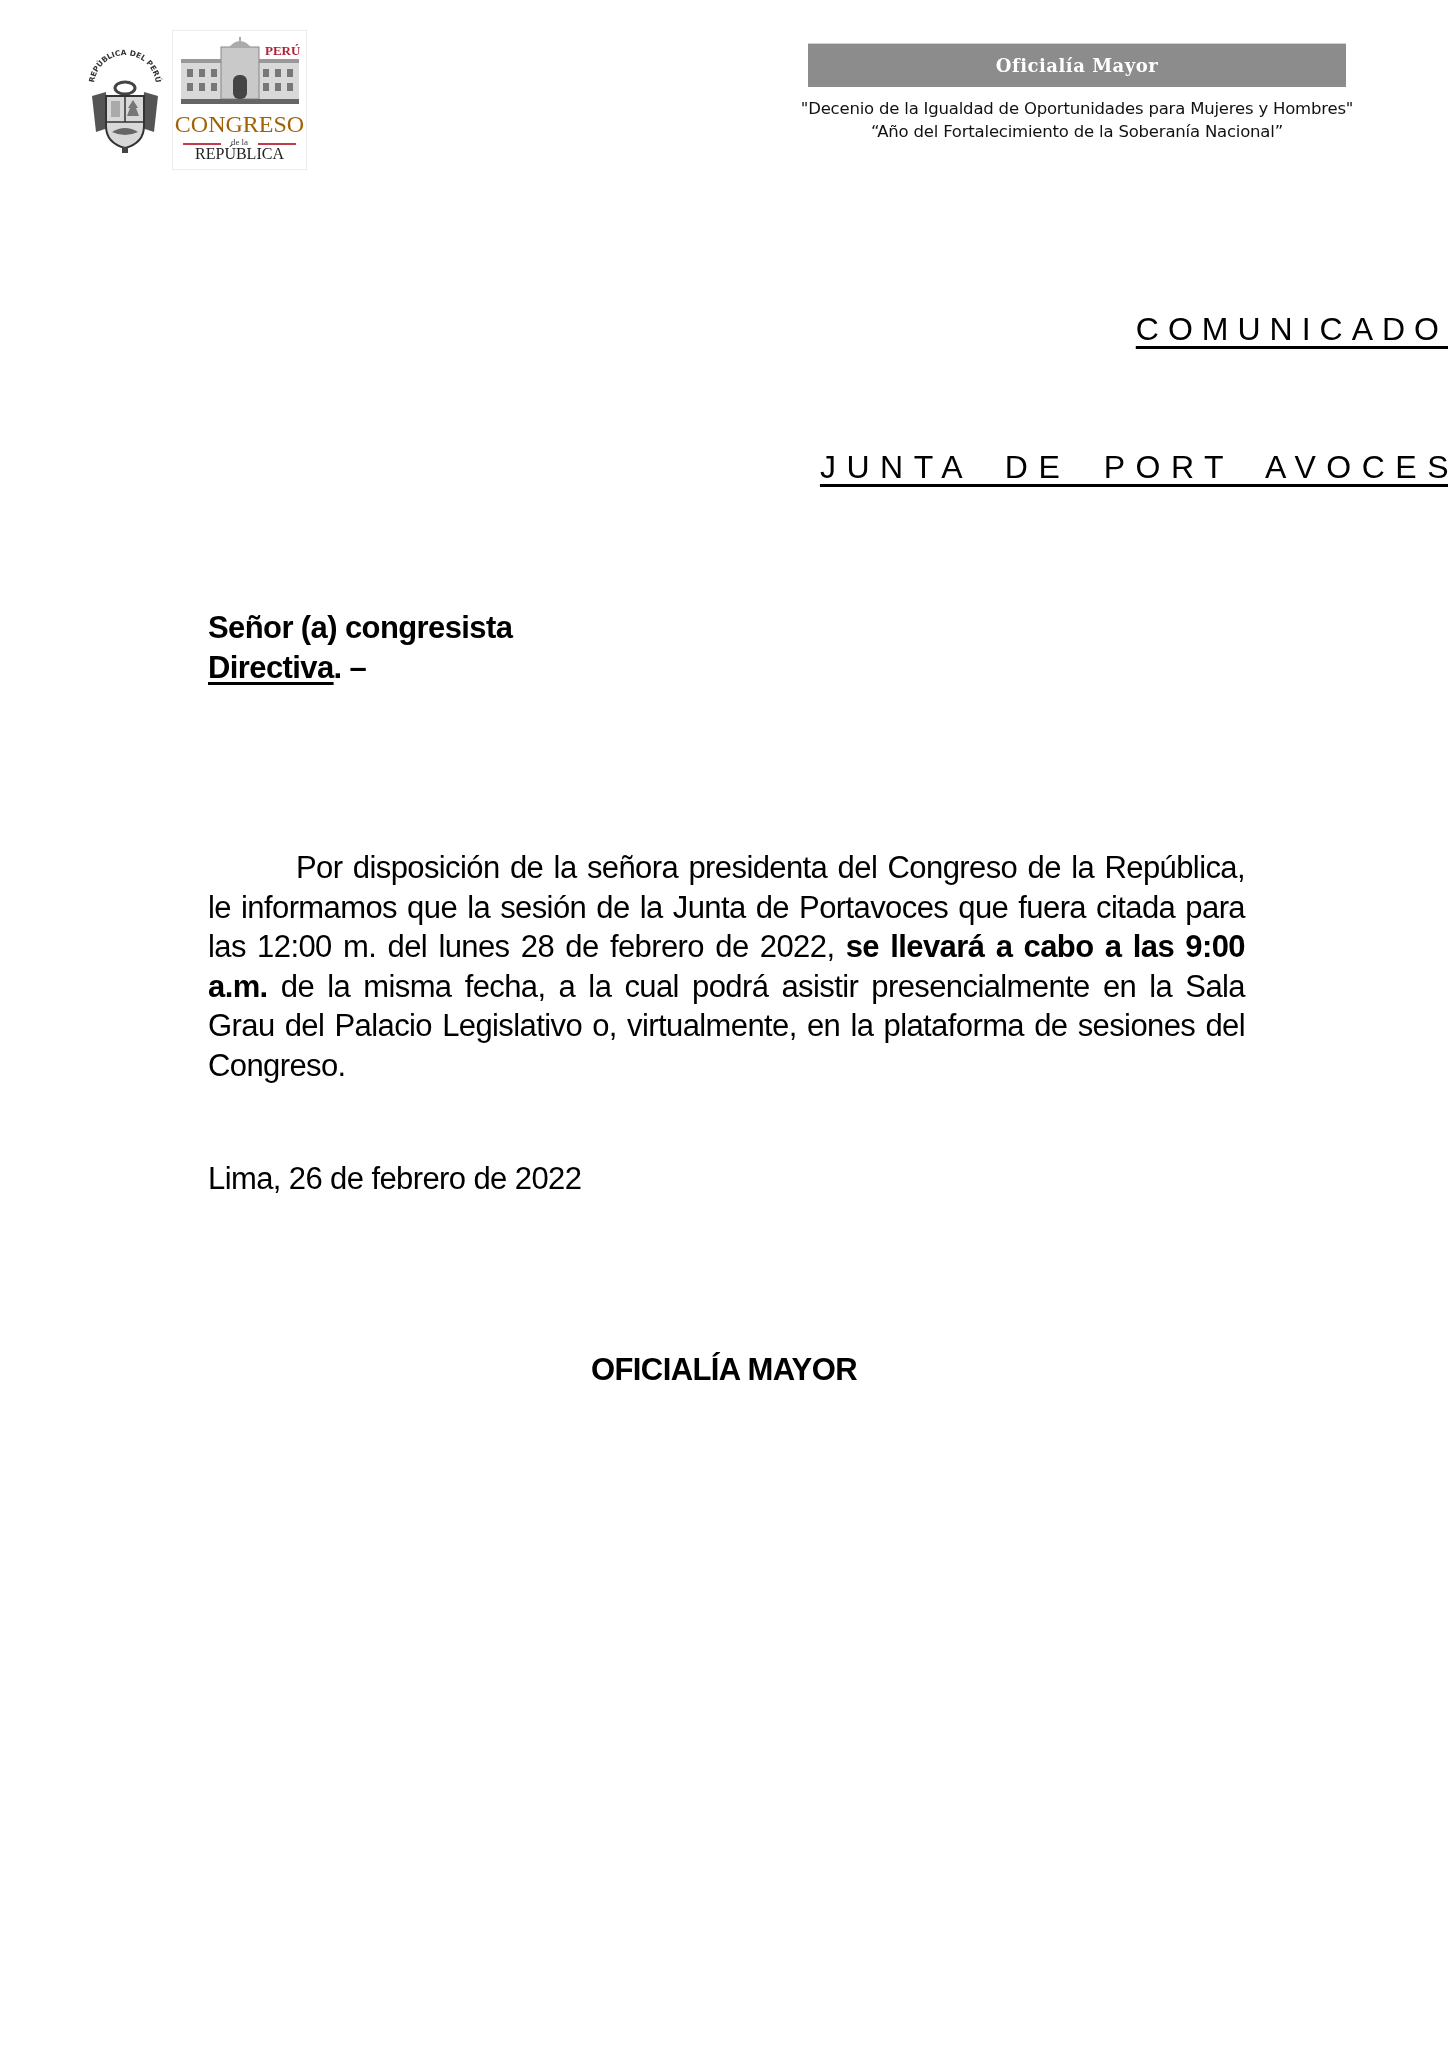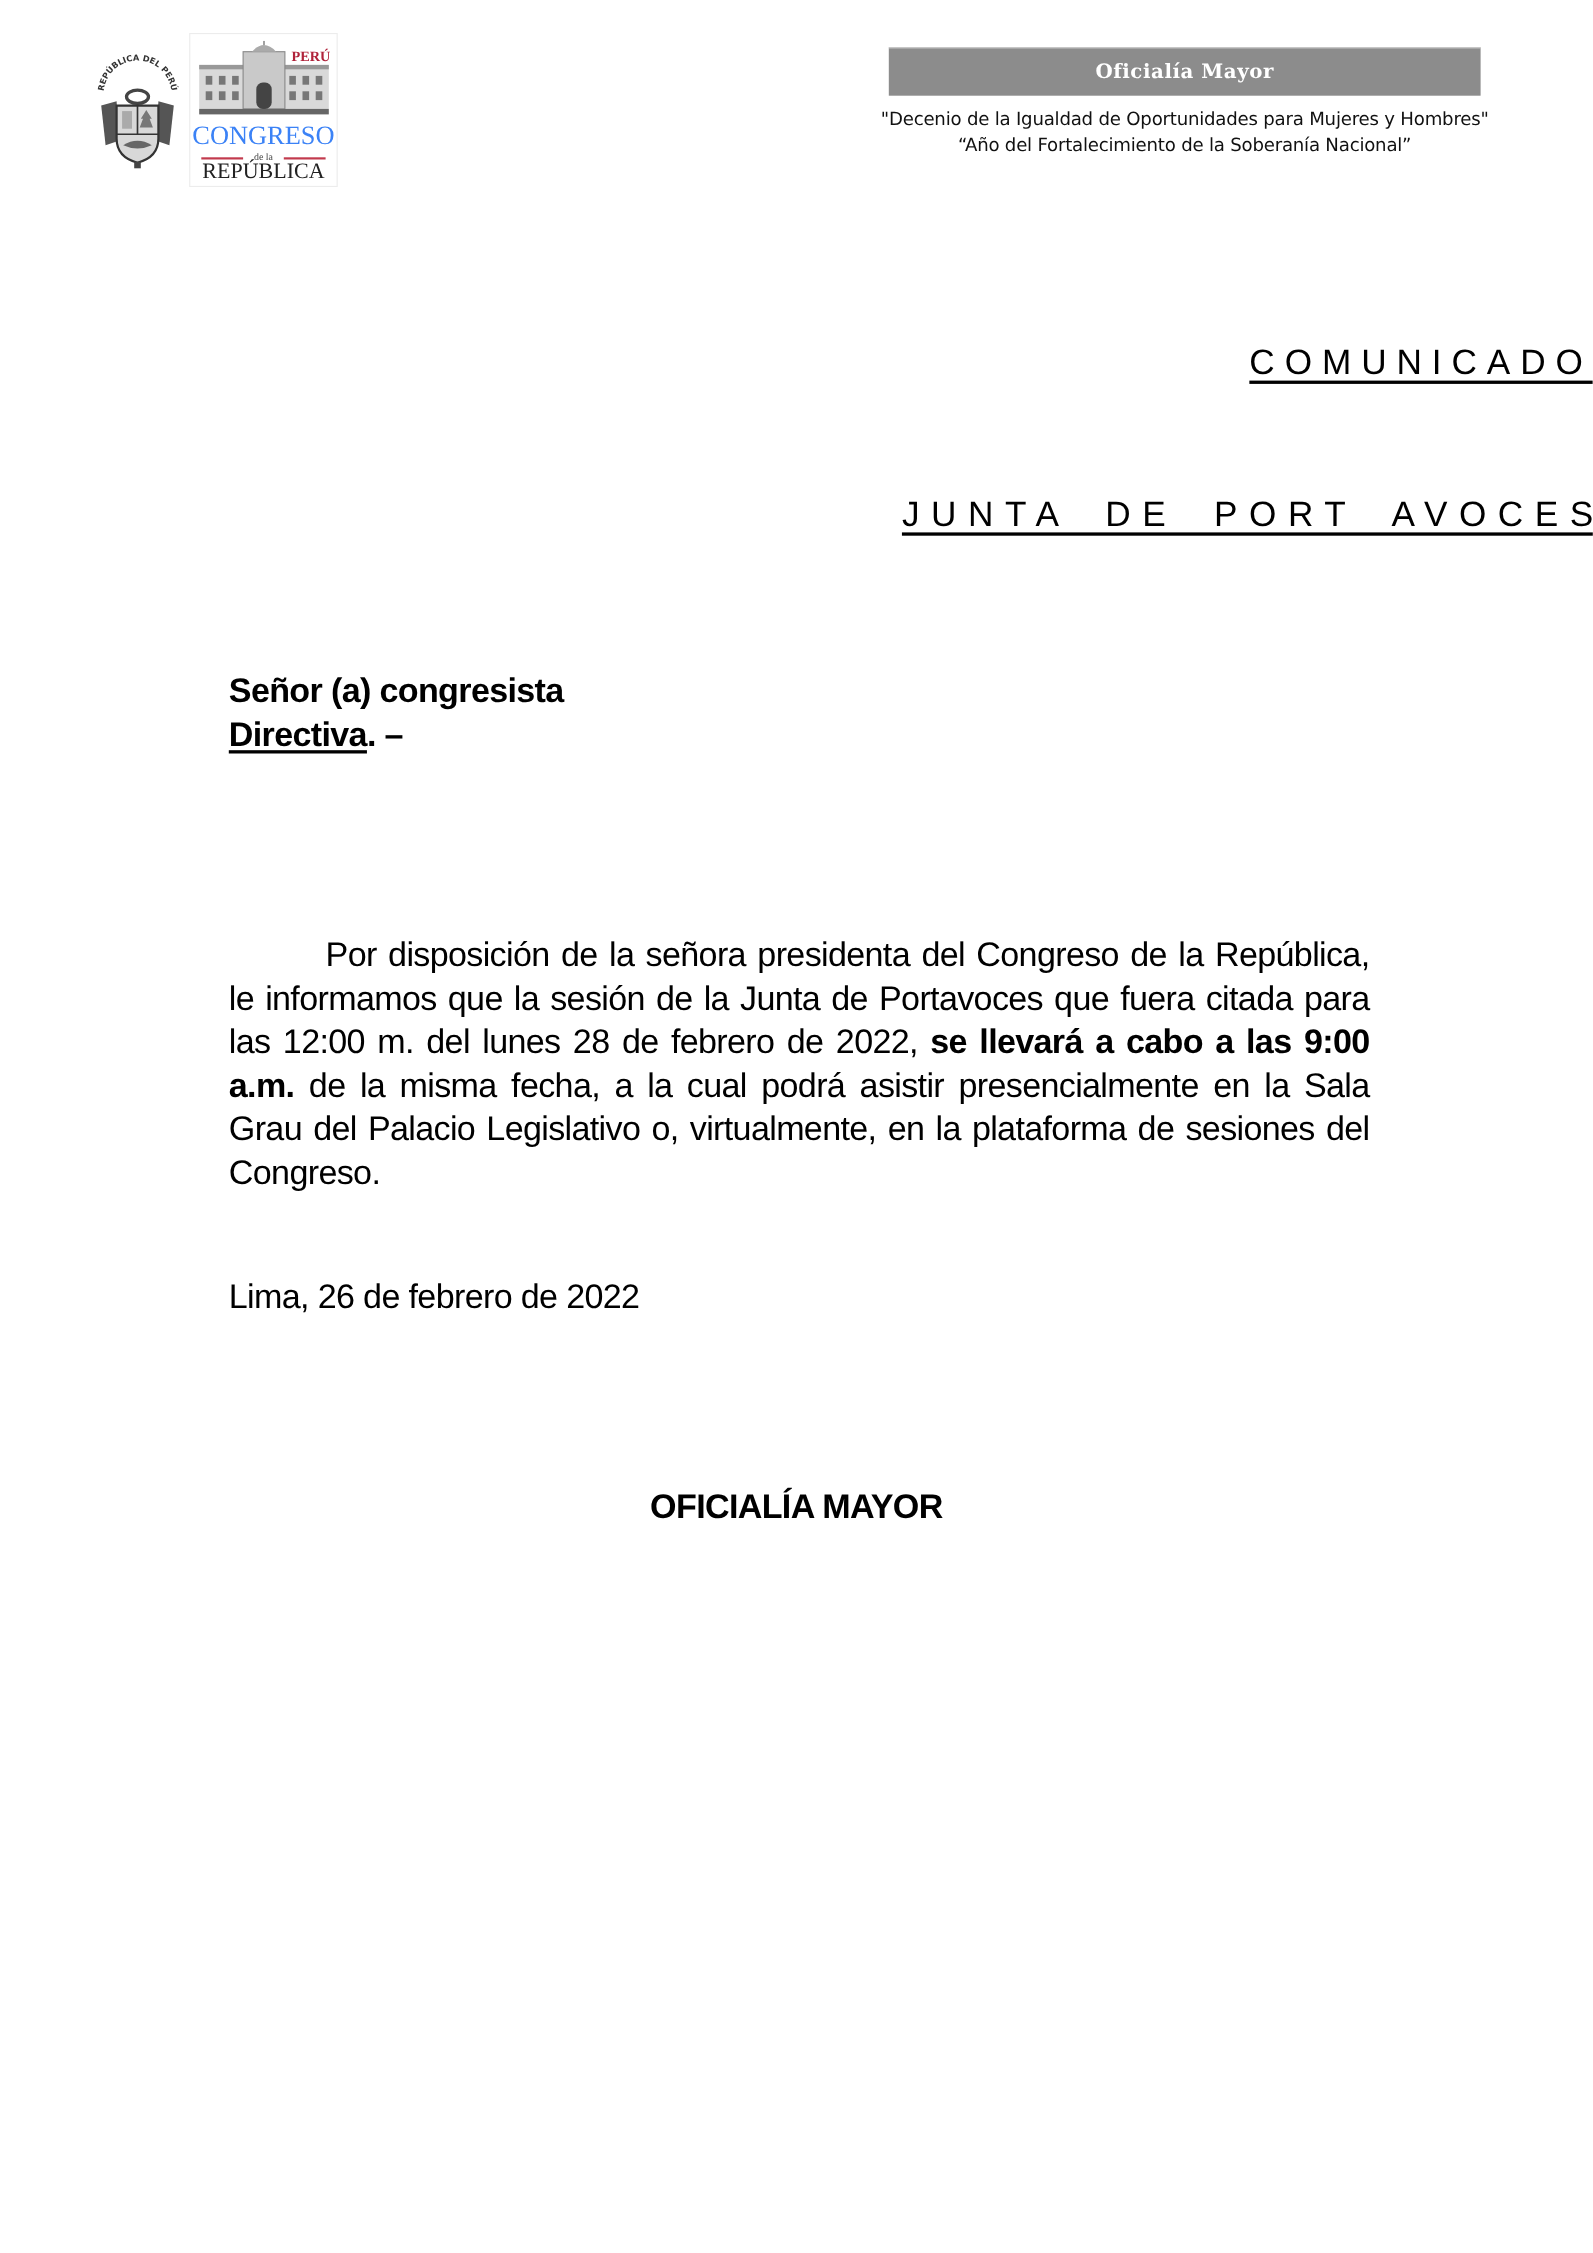--- a/index.html
+++ b/index.html
@@ -7,26 +7,26 @@
          font-family: "Liberation Sans", sans-serif; color: #000; }
   .abs { position: absolute; }
 
   
   .shield { left: 86px; top: 48px; width: 78px; height: 106px; }
   .congress-logo { left: 172px; top: 30px; width: 133px; height: 138px;
                    border: 1px solid #ececec; background: #fff; }
   .congress-logo .peru { position: absolute; left: 92px; top: 12px; font-family: "Liberation Serif", serif;
                          font-weight: bold; font-size: 13px; color: #b0223a; }
   .congress-logo .word1 { position: absolute; left: 0; right: 0; top: 80px; text-align: center;
-                          font-family: "Liberation Serif", serif; font-size: 24px; letter-spacing: 0px; color: #3b82f6; }
+                          font-family: "Liberation Serif", serif; font-size: 24px; letter-spacing: 0px; color: #a16207; }
   .congress-logo .dela { position: absolute; left: 0; right: 0; top: 106px; text-align: center;
                          font-family: "Liberation Serif", serif; font-size: 9px; color: #444; }
   .congress-logo .redline { position: absolute; top: 112px; height: 2px; background: #c23a4d; }
   .congress-logo .word2 { position: absolute; left: 0; right: 0; top: 114px; text-align: center;
-                          font-family: "Liberation Serif", serif; font-size: 20px; color: #222; }
+                          font-family: "Liberation Serif", serif; font-size: 16px; color: #222; }
 
   
   .band { left: 808px; top: 43px; width: 538px; height: 43px; background: #8c8c8c;
           border-top: 1px solid #d0d0d0; display: flex; align-items: center; justify-content: center; }
   .band span { font-family: "DejaVu Serif", serif; font-weight: bold; font-size: 18px;
                color: #ffffff; letter-spacing: 0.5px; }
   .motto { left: 790px; width: 574px; text-align: center; font-family: "DejaVu Sans", sans-serif;
            font-size: 16.5px; color: #111; letter-spacing: -0.2px; }
   .motto1 { top: 99px; }
   .motto2 { top: 122px; }

